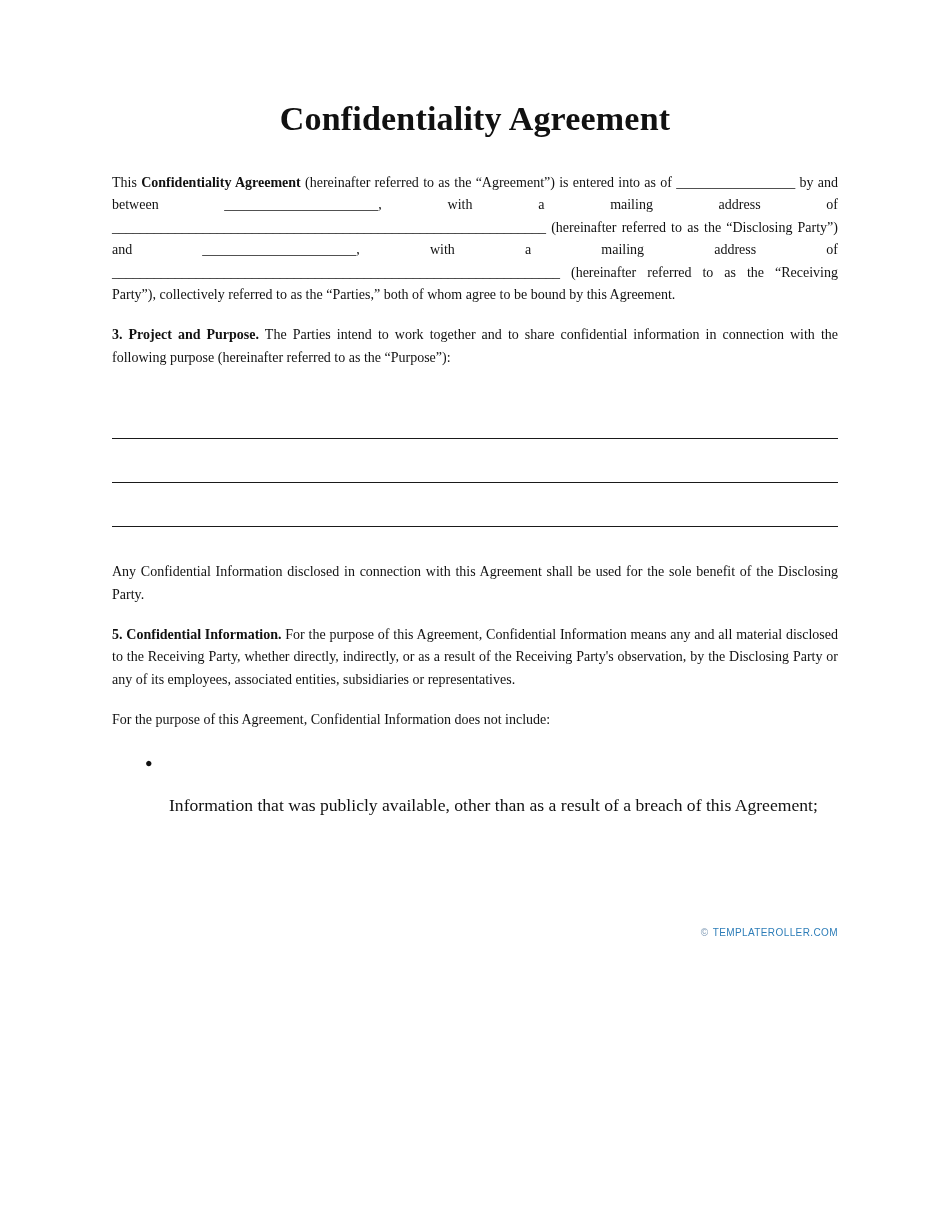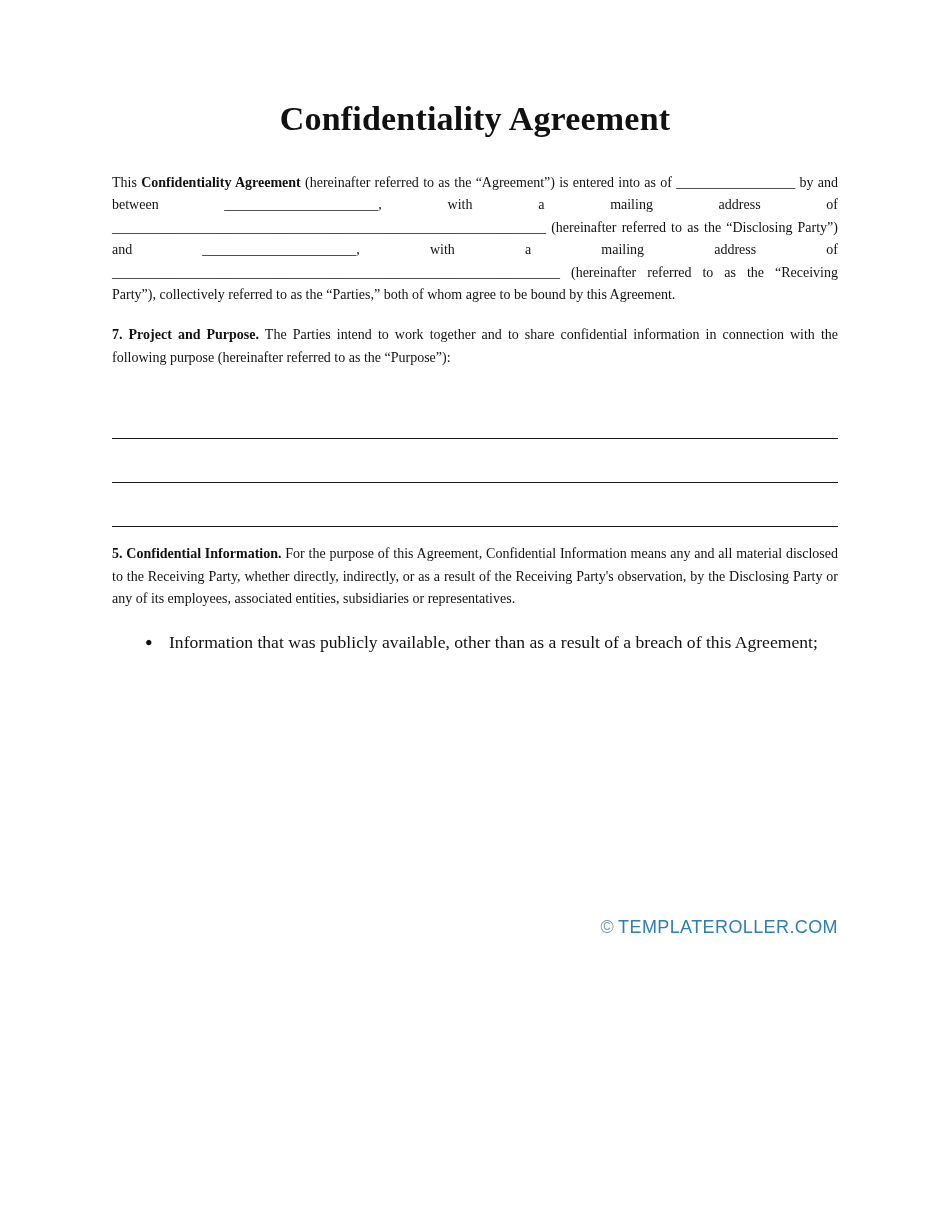--- a/index.html
+++ b/index.html
@@ -57,27 +57,28 @@
   }
   .bullet-glyph {
     flex: none;
     width: 24px;
     font-size: 12.5px;
     line-height: 28px;
   }
   .bullet-text {
     flex: 1;
     text-align: justify;
+    margin-top: 42px;
   }
   .footer {
     position: absolute;
     right: 112px;
     bottom: 58px;
     font-family: "Liberation Sans", sans-serif;
-    font-size: 18px;
+    font-size: 10px;
     letter-spacing: 0.4px;
     white-space: nowrap;
   }
   .copyright-symbol { color: #7b97b3; margin-right: 4px; }
   .site-link {
     color: #2d7db8;
     text-decoration: none;
     cursor: pointer;
   }
 </style>
@@ -89,36 +90,38 @@
   <h1 class="doc-title">Confidentiality Agreement</h1>
 
   <p class="para">
     <span>This</span>
     <b>Confidentiality Agreement</b>
     <span>(hereinafter referred to as the “Agreement”) is entered into as of _________________ by and between ______________________, with a mailing address of ______________________________________________________________ (hereinafter referred to as the “Disclosing Party”) and ______________________, with a mailing address of ________________________________________________________________ (hereinafter referred to as the “Receiving Party”), collectively referred to as the “Parties,” both of whom agree to be bound by this Agreement.</span>
   </p>
 
 
   <p class="para">
-    <b>7. Project and Purpose.</b>
+    <b>3. Project and Purpose.</b>
     <span>The Parties intend to work together and to share confidential information in connection with the following purpose (hereinafter referred to as the “Purpose”):</span>
   </p>
 
   <div class="blanks">
     <div class="blank-line"></div>
     <div class="blank-line"></div>
     <div class="blank-line"></div>
   </div>
 
+  <p class="para after-blanks">Any Confidential Information disclosed in connection with this Agreement shall be used for the sole benefit of the Disclosing Party.</p>
 
   <p class="para">
     <b>5. Confidential Information.</b>
     <span>For the purpose of this Agreement, Confidential Information means any and all material disclosed to the Receiving Party, whether directly, indirectly, or as a result of the Receiving Party's observation, by the Disclosing Party or any of its employees, associated entities, subsidiaries or representatives.</span>
   </p>
 
+  <p class="para">For the purpose of this Agreement, Confidential Information does not include:</p>
 
   <div class="bullet-item">
     <span class="bullet-glyph">●</span>
     <span class="bullet-text">Information that was publicly available, other than as a result of a breach of this Agreement;</span>
   </div>
 
   <div class="footer">
     <span class="copyright-symbol">©</span><a class="site-link">TEMPLATEROLLER.COM</a>
   </div>
 

